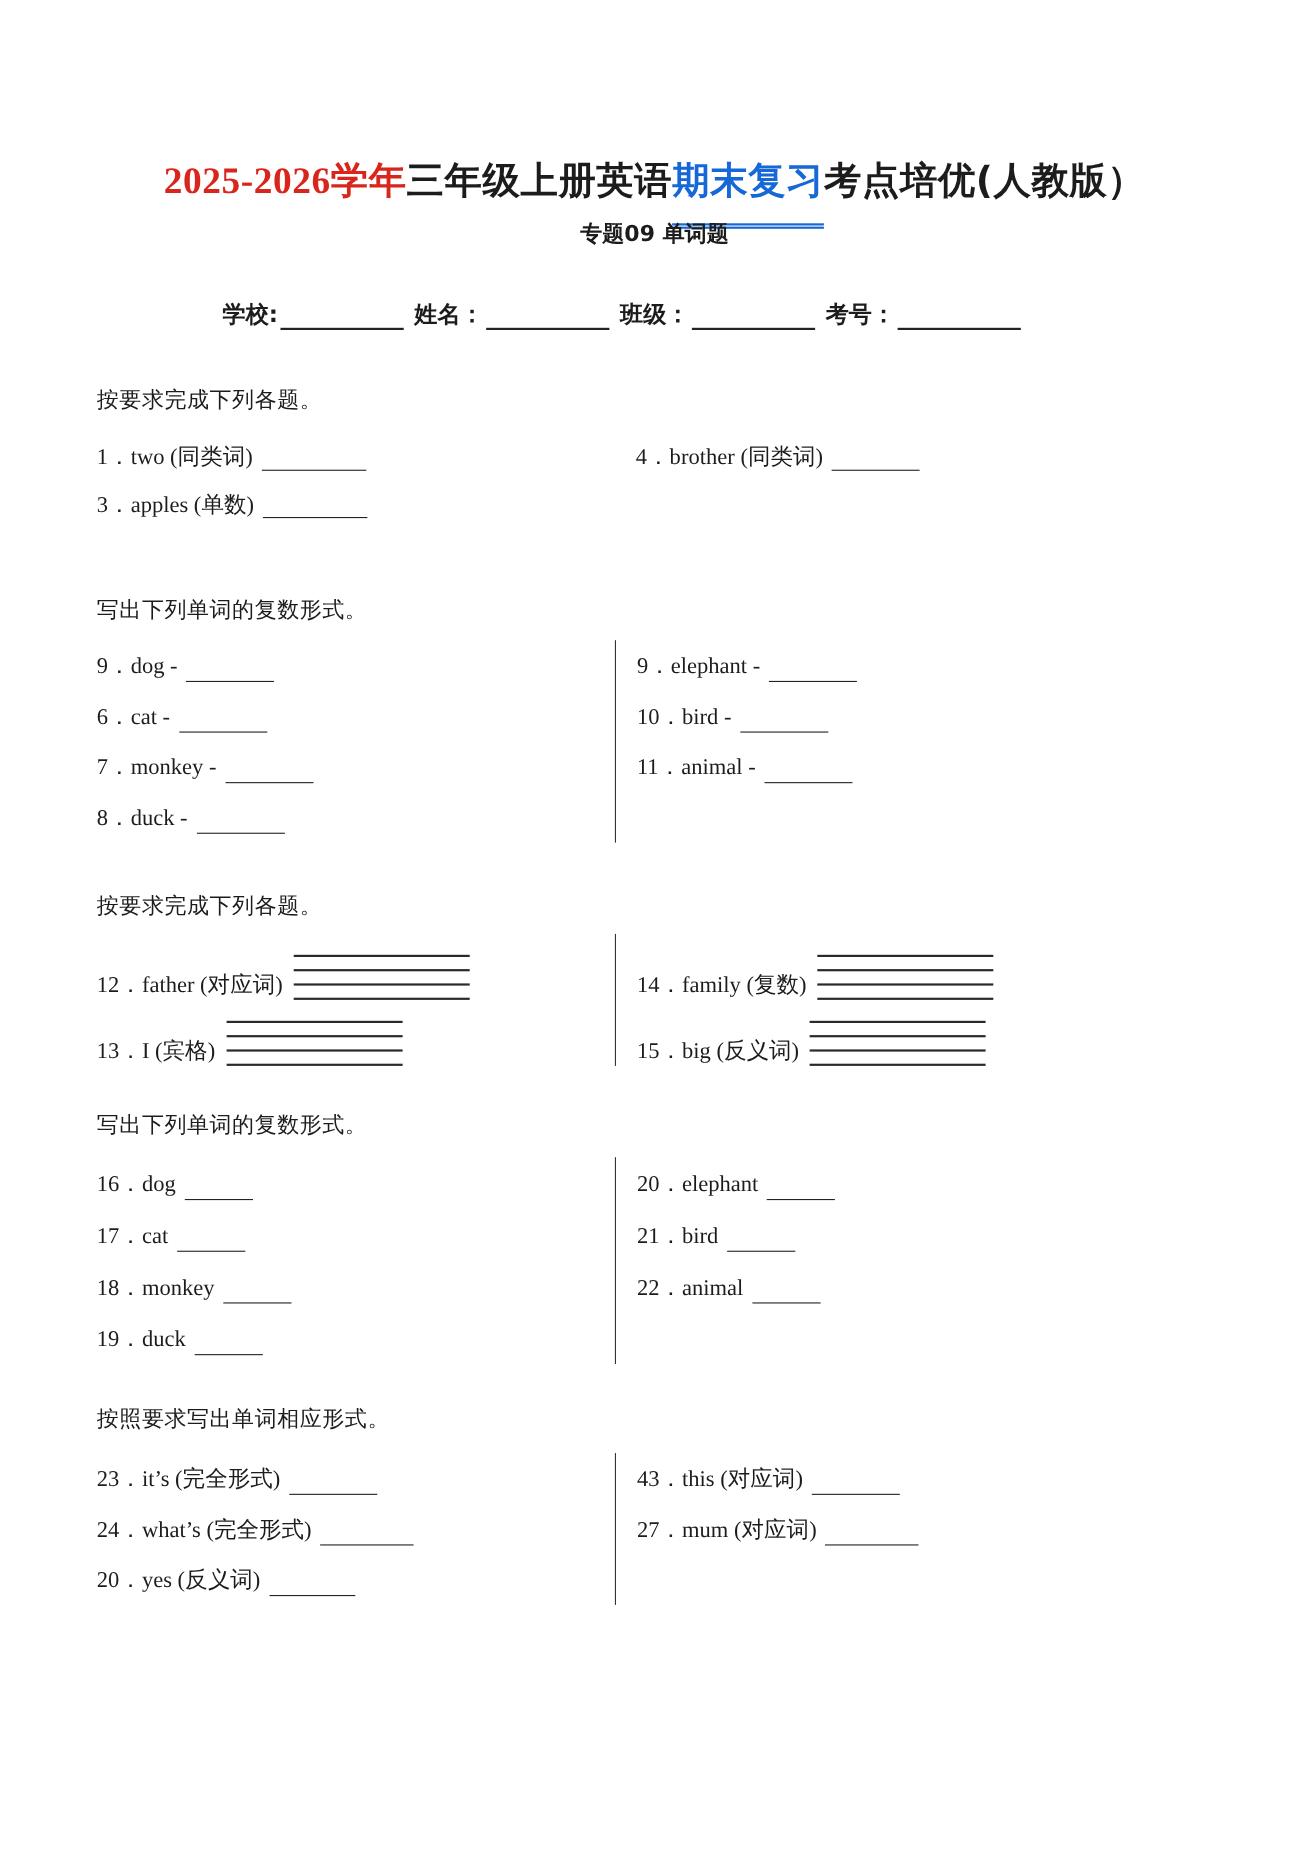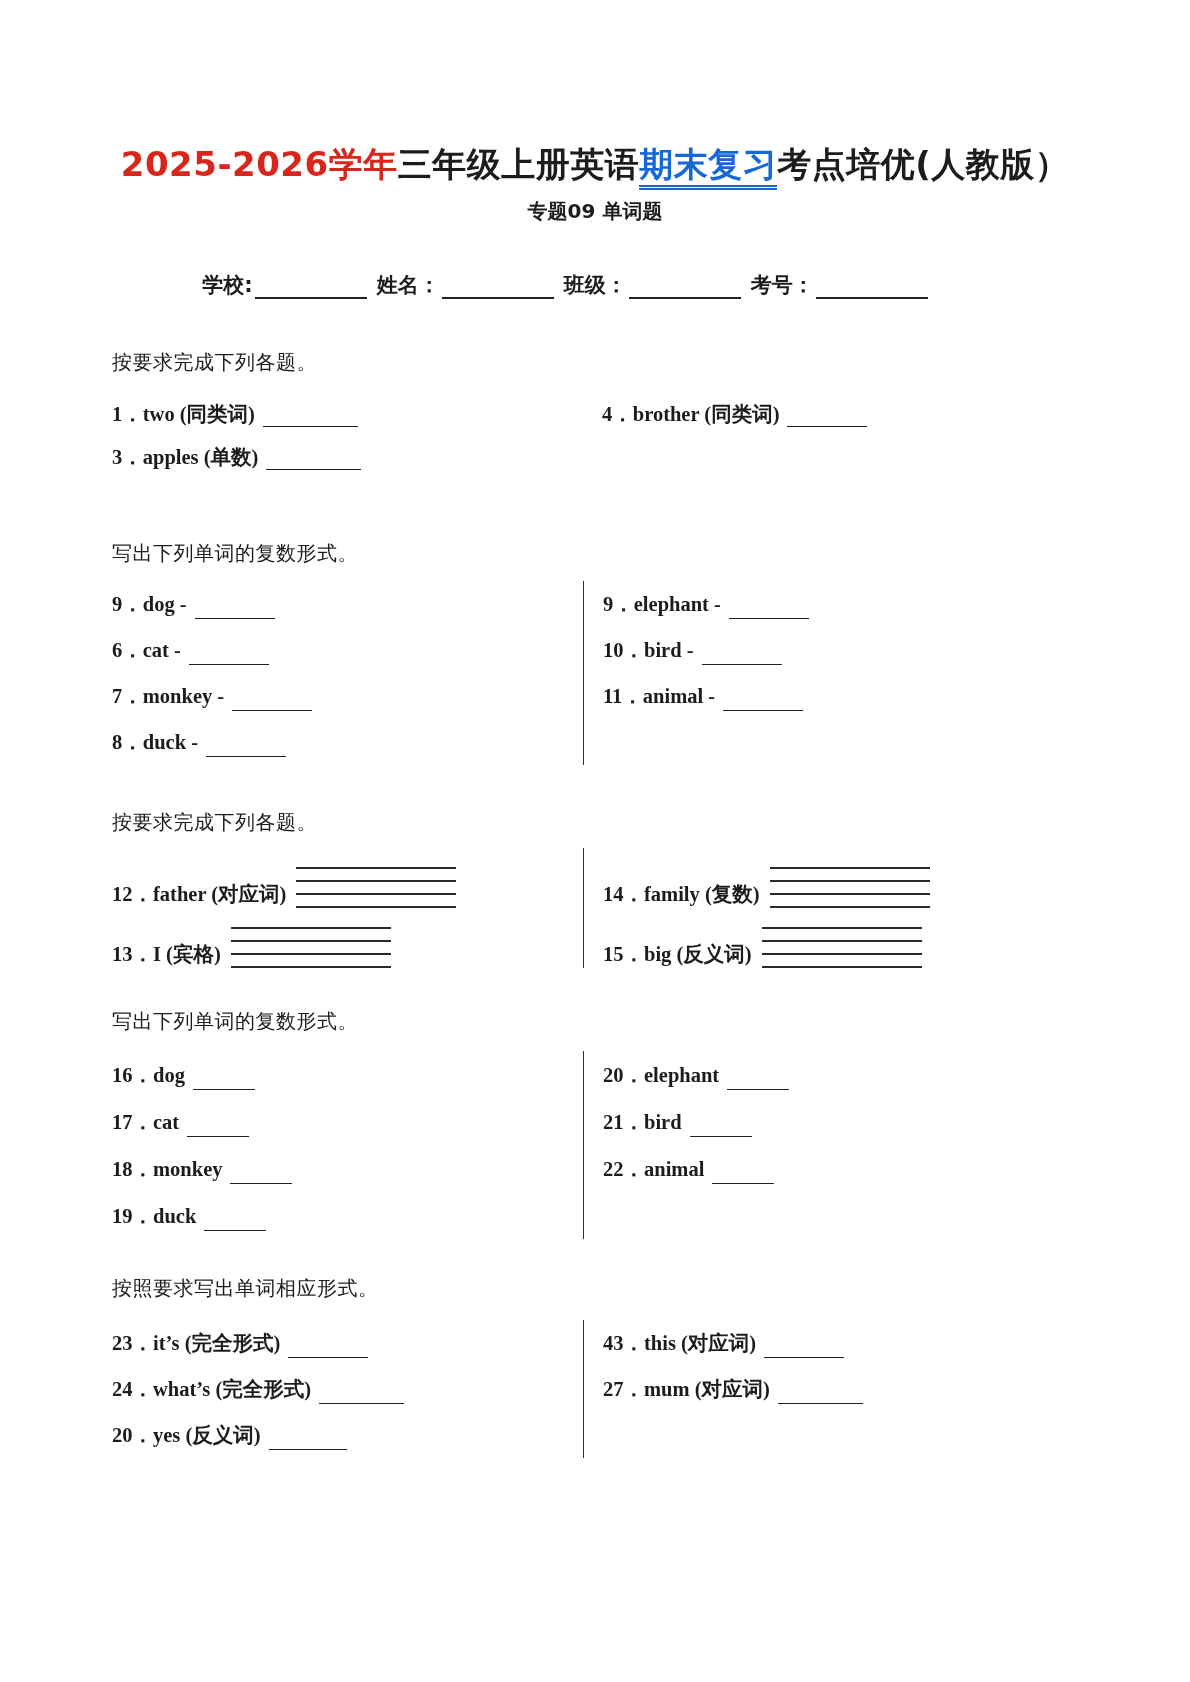--- a/index.html
+++ b/index.html
@@ -16,23 +16,23 @@
   .title{
     padding-top:142px;
     text-align:center;
     font-family:"DejaVu Sans","Liberation Sans",sans-serif;
     font-weight:900;
     font-size:34px;
     line-height:1.3;
     letter-spacing:0.5px;
     white-space:nowrap;
   }
-  .c-red{color:#d9261c;}
+  .c-red{color:#d9261c;font-family:Liberation Serif, serif;}
   .c-blue{color:#1668d6;}
-  .hl-underline{border-bottom:5px double #1668d6;padding-bottom:1px;}
+  .hl-underline{border-bottom:5px double #1668d6;padding-bottom:19px;}
   .subtitle{
     margin-top:12px;
     text-align:center;
     font-family:"DejaVu Sans","Liberation Sans",sans-serif;
     font-weight:800;
     font-size:20px;
   }
   
   .info-row{
     margin-top:46px;
@@ -46,27 +46,27 @@
   }
   .info-field{display:flex;align-items:flex-end;}
   .iblank{
     display:inline-block;
     width:112px;
     border-bottom:2px solid #222;
     height:24px;
     margin-left:2px;
   }
   
-  .sec{padding-left:112px;padding-right:50px;}
+  .sec{padding-left:88px;padding-right:50px;}
   .sec-heading{font-size:20px;letter-spacing:0.5px;}
   .cols{display:grid;grid-template-columns:471px 1fr;}
   .col{display:flex;flex-direction:column;min-width:0;}
   .col-r{padding-left:19px;}
   .divided .col-r{border-left:1.5px solid #333;}
-  .row{display:flex;align-items:center;font-size:20.5px;white-space:nowrap;font-weight:bold;}
+  .row{display:flex;align-items:center;font-size:20.5px;white-space:nowrap;}
   .qt{display:inline-block;}
   .blank{
     display:inline-block;
     border-bottom:1.5px solid #222;
     height:0;
     margin-left:8px;
     vertical-align:-3px;
     align-self:flex-end;
     margin-bottom:8px;
   }

